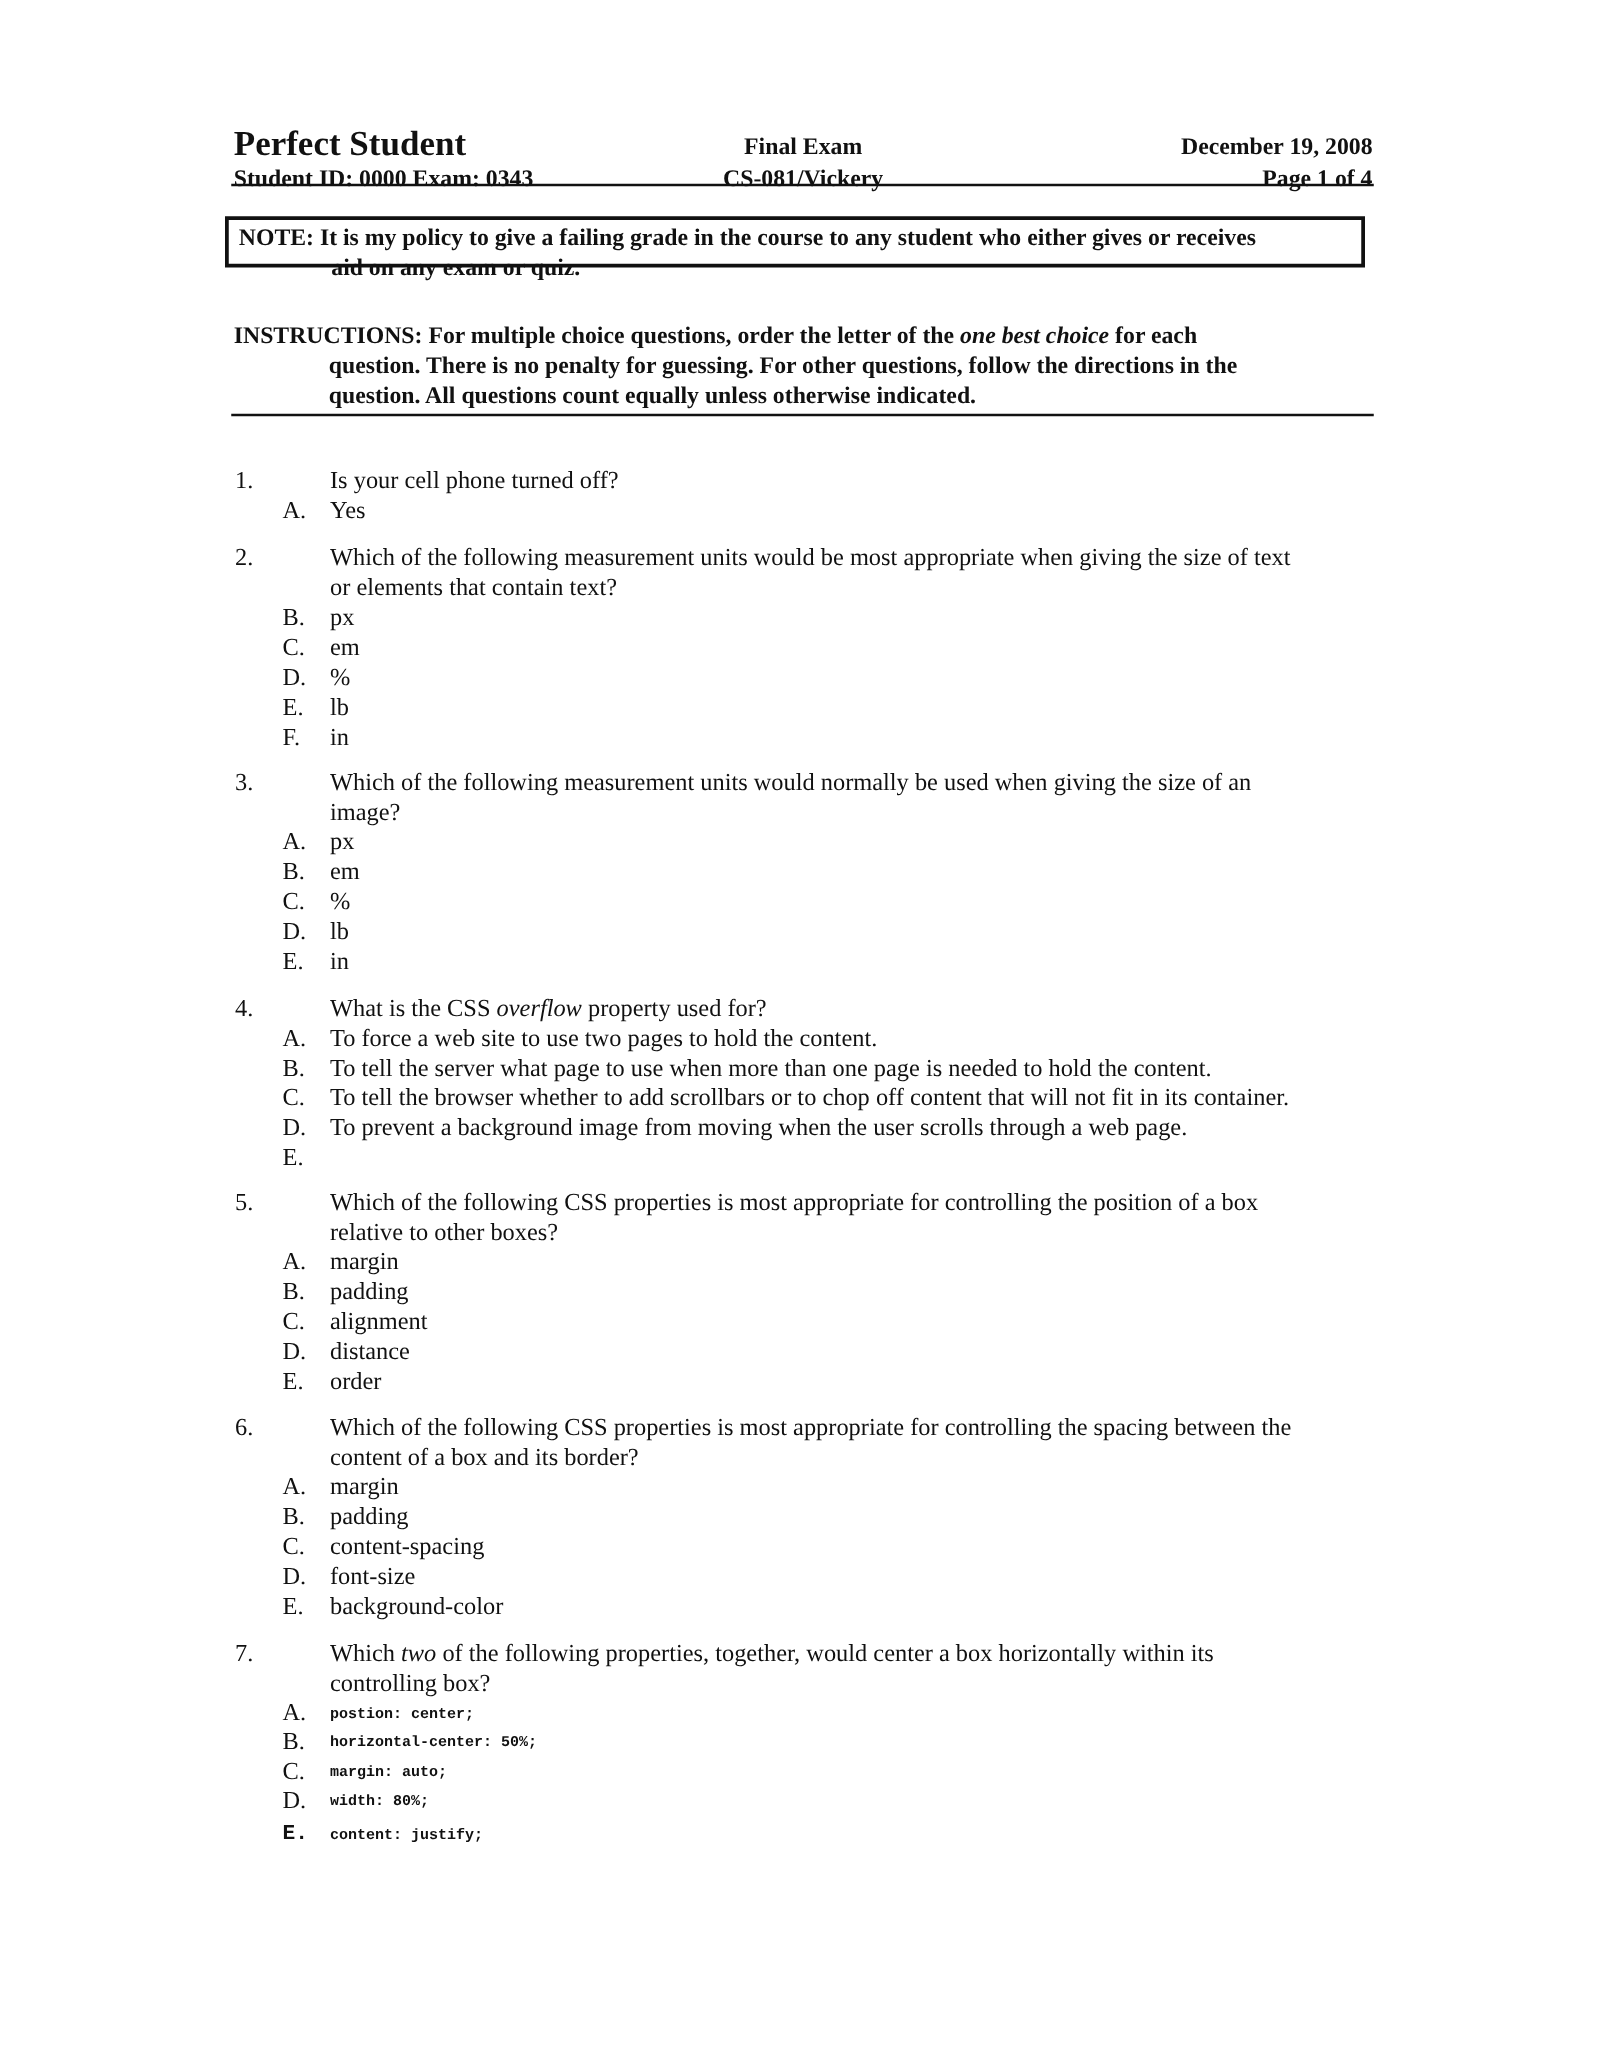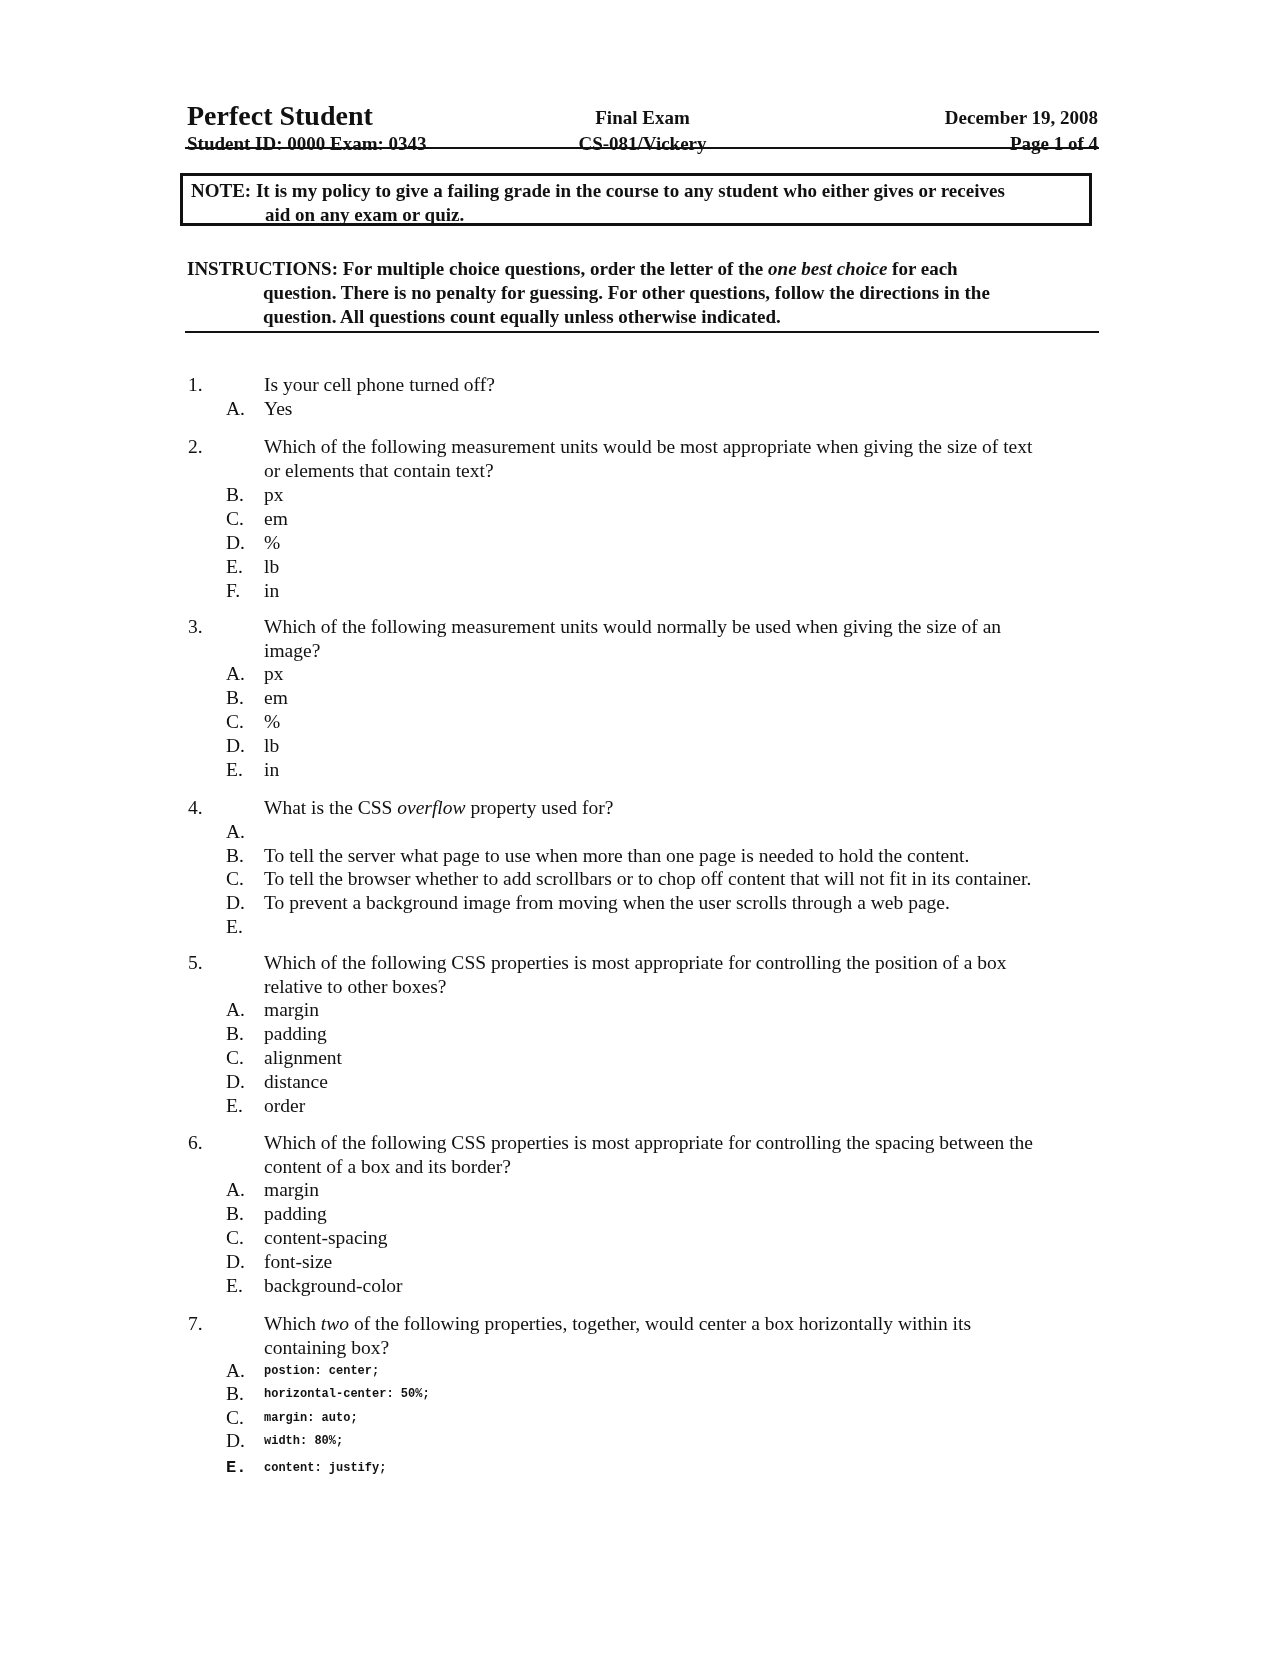--- a/index.html
+++ b/index.html
@@ -14,21 +14,21 @@
   .hdr-row { position: absolute; left: 0; width: 911px; height: 28px; font-weight: bold; }
   .hdr-row span { position: absolute; white-space: nowrap; margin-top: 12px; }
   .name { font-size: 28px; top: 0; left: 0; }
   .c-mid { left: 0; width: 911px; text-align: center; font-size: 19px; }
   .c-right { right: 0; font-size: 19px; }
   .c-left { left: 0; font-size: 19px; }
   .hdr-rule { position: absolute; left: 185px; width: 914px; top: 147px; height: 0; border-top: 2px solid #111; }
 
   
   .note {
-    position: absolute; left: 180px; top: 173px; width: 912px; height: 53px;
+    position: absolute; left: 180px; top: 173px; width: 912px; height: 41px;
     border: 3px solid #111; box-sizing: border-box;
     font-weight: bold; font-size: 19px; line-height: 24px;
   }
   .note .l1 { position: absolute; left: 8px; top: 3px; white-space: nowrap; }
   .note .l2 { position: absolute; left: 82px; top: 27px; white-space: nowrap; }
 
   
   .instr { position: absolute; left: 187px; top: 257px; width: 911px; font-weight: bold; font-size: 19px; line-height: 24px; }
   .instr div { white-space: nowrap; }
   .instr .ind { padding-left: 76px; }
@@ -137,20 +137,21 @@
       <span class="letter">E.</span>
       <span class="txt">in</span>
     </div>
 
   <div class="q" style="top:796px;">
     <span class="num">4.</span>
     <span class="stem"><span>What is the CSS </span><em>overflow</em><span> property used for?</span></span>
   </div>
   <div class="opt" style="top:820px;">
       <span class="letter">A.</span>
+      <span class="txt">To force a web site to use two pages to hold the content.</span>
     </div>
   <div class="opt" style="top:844px;">
       <span class="letter">B.</span>
       <span class="txt">To tell the server what page to use when more than one page is needed to hold the content.</span>
     </div>
   <div class="opt" style="top:867px;">
       <span class="letter">C.</span>
       <span class="txt">To tell the browser whether to add scrollbars or to chop off content that will not fit in its container.</span>
     </div>
   <div class="opt" style="top:891px;">
@@ -209,21 +210,21 @@
       <span class="txt">font-size</span>
     </div>
   <div class="opt" style="top:1274px;">
       <span class="letter">E.</span>
       <span class="txt">background-color</span>
     </div>
 
   <div class="q" style="top:1312px;">
     <span class="num">7.</span>
     <span class="stem"><span>Which </span><em>two</em><span> of the following properties, together, would center a box horizontally within its</span></span>
-    <span class="stem" style="top:24px;">containing box?</span>
+    <span class="stem" style="top:24px;">controlling box?</span>
   </div>
   <div class="opt" style="top:1359px;">
       <span class="letter">A.</span>
       <span class="txt code">postion: center;</span>
     </div>
   <div class="opt" style="top:1382px;">
       <span class="letter">B.</span>
       <span class="txt code">horizontal-center: 50%;</span>
     </div>
   <div class="opt" style="top:1406px;">

